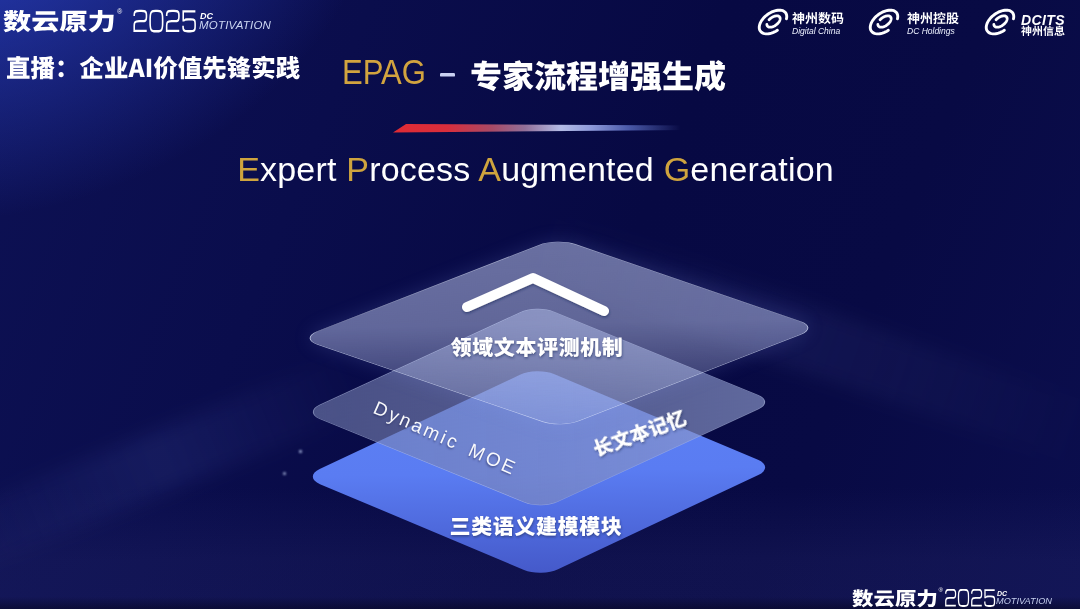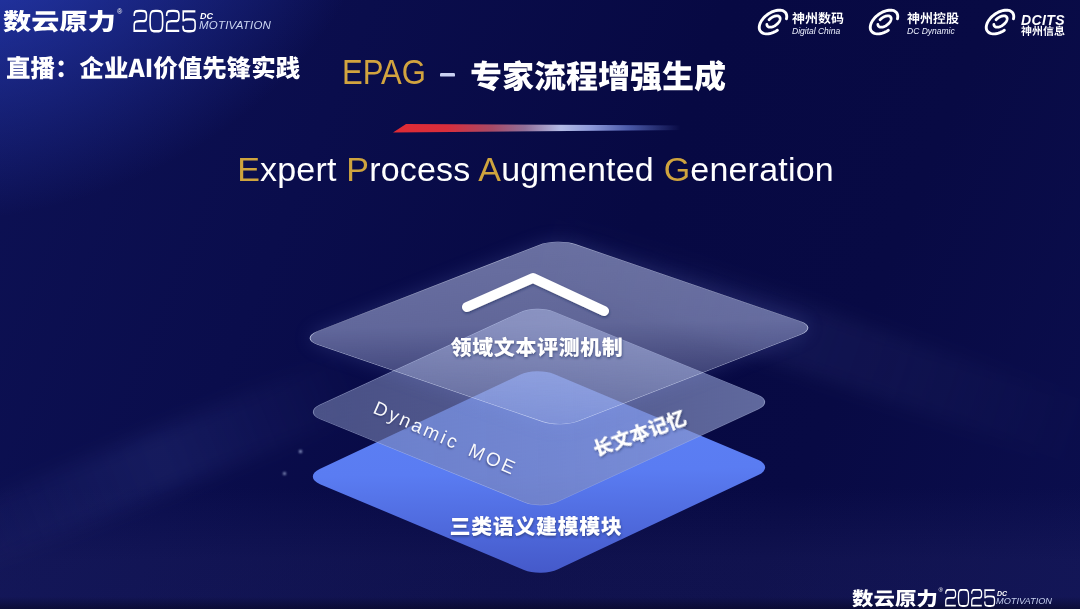--- a/index.html
+++ b/index.html
@@ -51,21 +51,21 @@
   <div class="dia d1"></div>
   <div class="gline"></div>
   <div class="sub"><span class="gold">E</span>xpert <span class="gold">P</span>rocess <span class="gold">A</span>ugmented <span class="gold">G</span>eneration</div>
   <div class="moe">Dynamic&nbsp;MOE</div>
   <div class="spk" style="left:283px;top:472px;"></div>
   <div class="spk" style="left:299px;top:450px;width:2.5px;height:2.5px;"></div>
   <div class="lt" style="left:200px;top:11px;font-size:9px;font-weight:bold;color:#fff;">DC</div>
   <div class="lt" style="left:199px;top:19px;font-size:11.5px;color:#ccd6f2;letter-spacing:.2px;">MOTIVATION</div>
   <div class="lt" style="left:117px;top:8px;font-size:7px;color:#fff;">®</div>
   <div class="lt" style="left:792px;top:26px;font-size:8.5px;">Digital China</div>
-  <div class="lt" style="left:907px;top:25.5px;font-size:8.5px;">DC Dynamic</div>
+  <div class="lt" style="left:907px;top:25.5px;font-size:8.5px;">DC Holdings</div>
   <div class="lt" style="left:1021px;top:12px;font-size:14px;font-weight:bold;font-style:italic;color:#fff;letter-spacing:.4px;text-align:center;">DCITS</div>
   <div class="lt" style="left:938.5px;top:587px;font-size:6px;color:#fff;">®</div>
   <div class="lt" style="left:997px;top:589.5px;font-size:7px;font-weight:bold;color:#fff;">DC</div>
   <div class="lt" style="left:996px;top:596px;font-size:9.2px;color:#c5cfee;">MOTIVATION</div>
   <svg class="abs" width="1080" height="609" style="left:0;top:0;">
     <defs>
         <filter id="ds" x="-30%" y="-30%" width="160%" height="160%">
           <feDropShadow dx="0.5" dy="1.5" stdDeviation="1.1" flood-color="#232a5e" flood-opacity="0.6"></feDropShadow>
         </filter>
       </defs>

